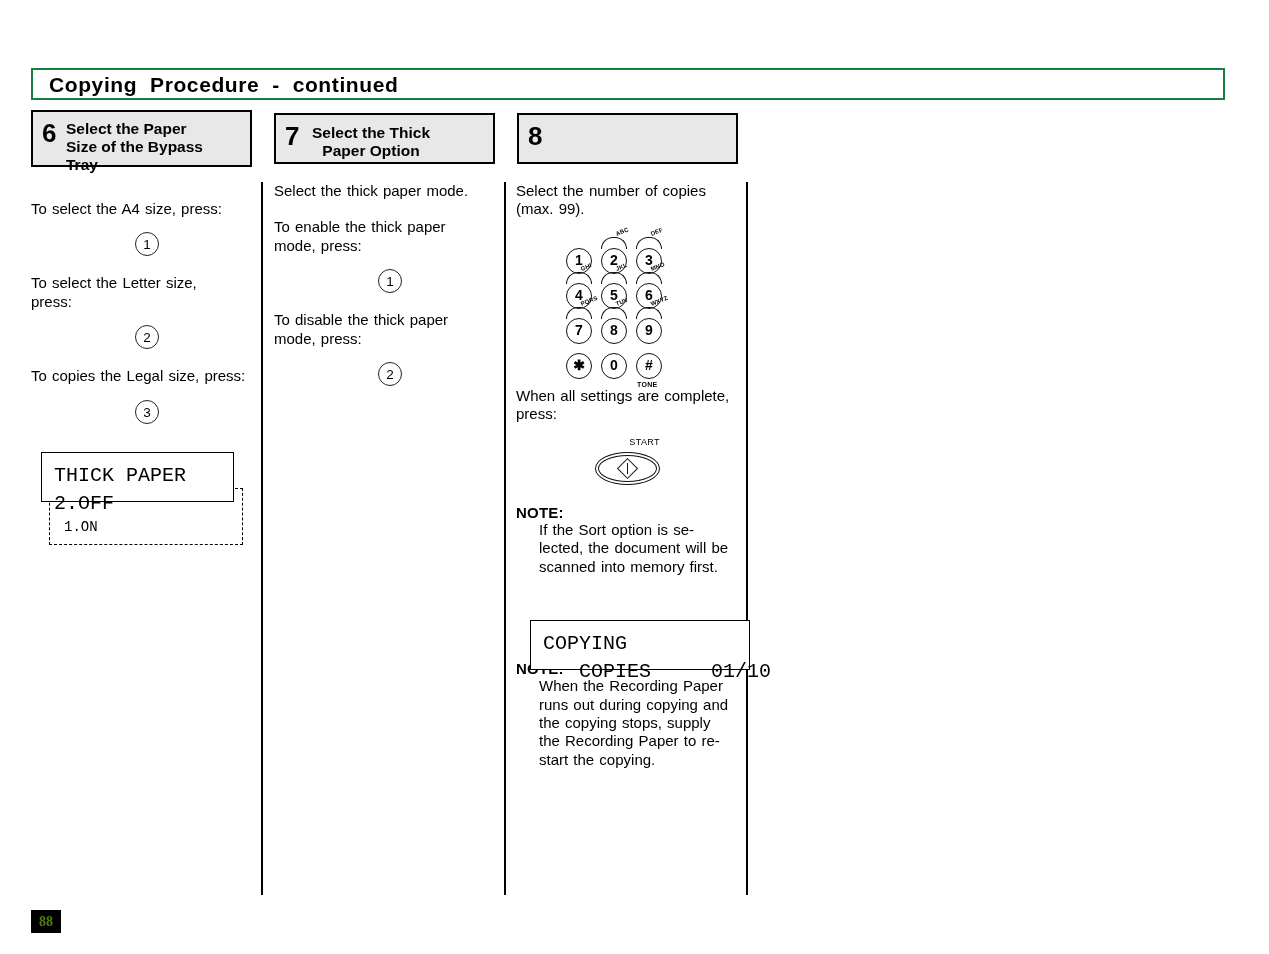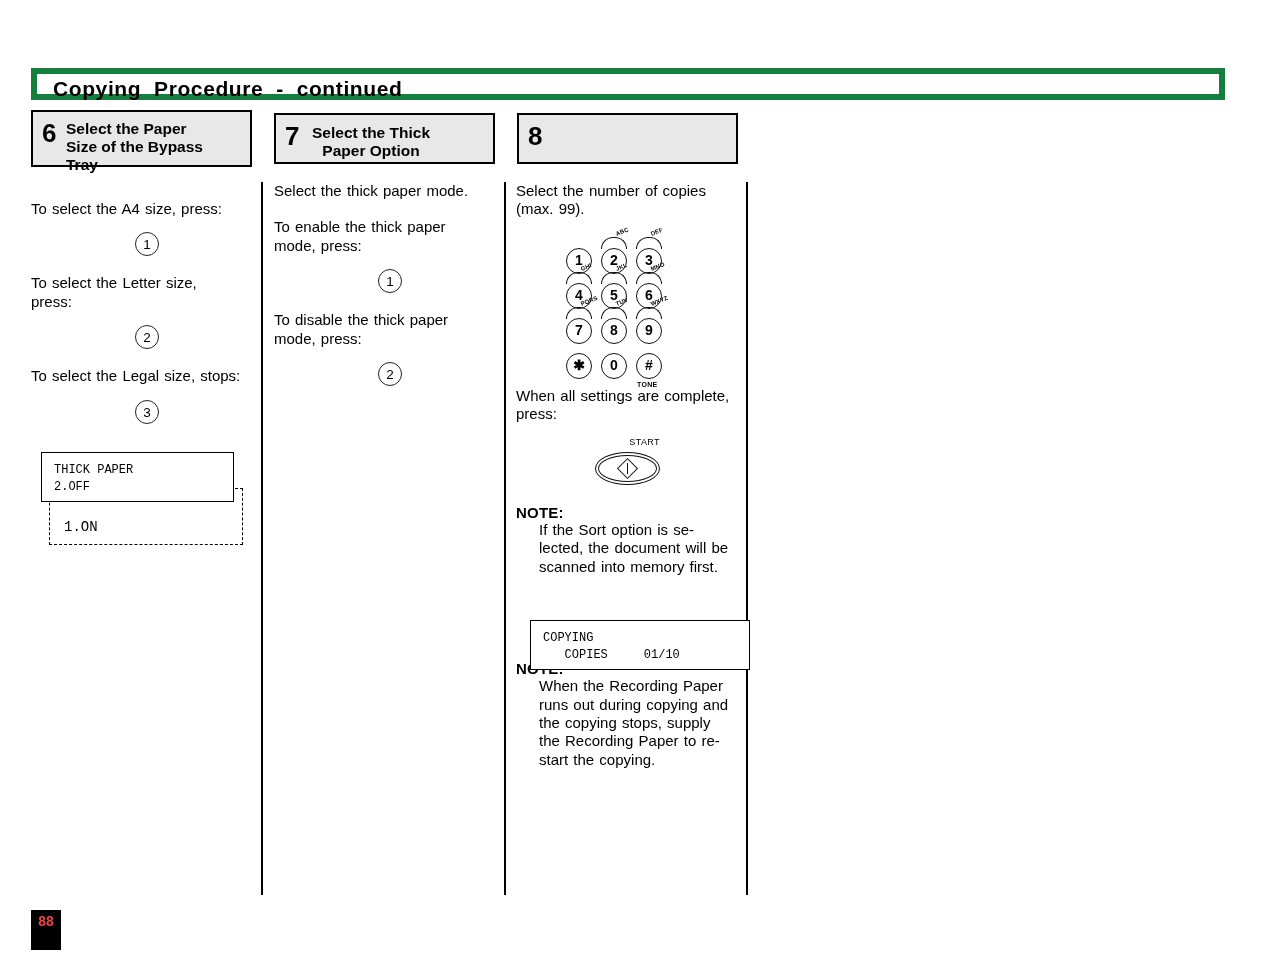--- a/index.html
+++ b/index.html
@@ -23,21 +23,21 @@
     height: 954px;
   }
 
   
   .title-bar {
     position: absolute;
     left: 31px;
     top: 68px;
     width: 1194px;
     height: 32px;
-    border: 6px solid #15803d;
+    border: 2px solid #15803d;
     box-sizing: border-box;
     background: #fff;
   }
   .title-text {
     position: absolute;
     left: 16px;
     top: 3px;
     font-size: 21px;
     font-weight: bold;
     letter-spacing: 0.6px;
@@ -122,21 +122,21 @@
   }
   .kc-indent-1 { margin-left: 0px; }
 
   
   .lcd {
     position: absolute;
     border: 1.6px solid #000;
     background: #fff;
     box-sizing: border-box;
     font-family: "Liberation Mono", monospace;
-    font-size: 12px;
+    font-size: 20px;
     line-height: 1.42;
     white-space: pre;
     padding: 9px 0 0 12px;
     z-index: 2;
   }
   .lcd-dashed {
     position: absolute;
     border: 1.8px dashed #000;
     background: transparent;
     box-sizing: border-box;
@@ -272,27 +272,28 @@
     white-space: pre-line;
     word-spacing: 1px;
   }
 
   
   .page-badge {
     position: absolute;
     left: 31px;
     top: 910px;
     width: 30px;
-    height: 40px;
+    height: 23px;
     background: #000;
-    color: #ef4444;
+    color: #4d7c0f;
     font-size: 14px;
     font-weight: bold;
     text-align: center;
     line-height: 23px;
+    font-family: Liberation Serif, serif;
   }
 </style>
 </head>
 <body>
 
 <div class="page">
 
   <div class="title-bar">
     <div class="title-text">Copying  Procedure  -  continued</div>
   </div>
@@ -326,21 +327,21 @@
       <span class="keycircle kc-indent-1">1</span>
     </div>
     <div class="gap-m"></div>
     <div class="body-text">To  select  the  Letter  size,
 press:</div>
     <div class="gap-s"></div>
     <div class="keycircle-wrap">
       <span class="keycircle kc-indent-1">2</span>
     </div>
     <div class="gap-m"></div>
-    <div class="body-text">To  select  the  Legal  size,  stops:</div>
+    <div class="body-text">To  copies  the  Legal  size,  press:</div>
     <div class="gap-s"></div>
     <div class="keycircle-wrap">
       <span class="keycircle kc-indent-1">3</span>
     </div>
   </div>
 
   <div class="lcd-dashed" id="lcd-thick-dashed">
     <span class="dashed-text">1.ON</span>
   </div>
   <div class="lcd" id="lcd-thick"><span>THICK PAPER</span>

